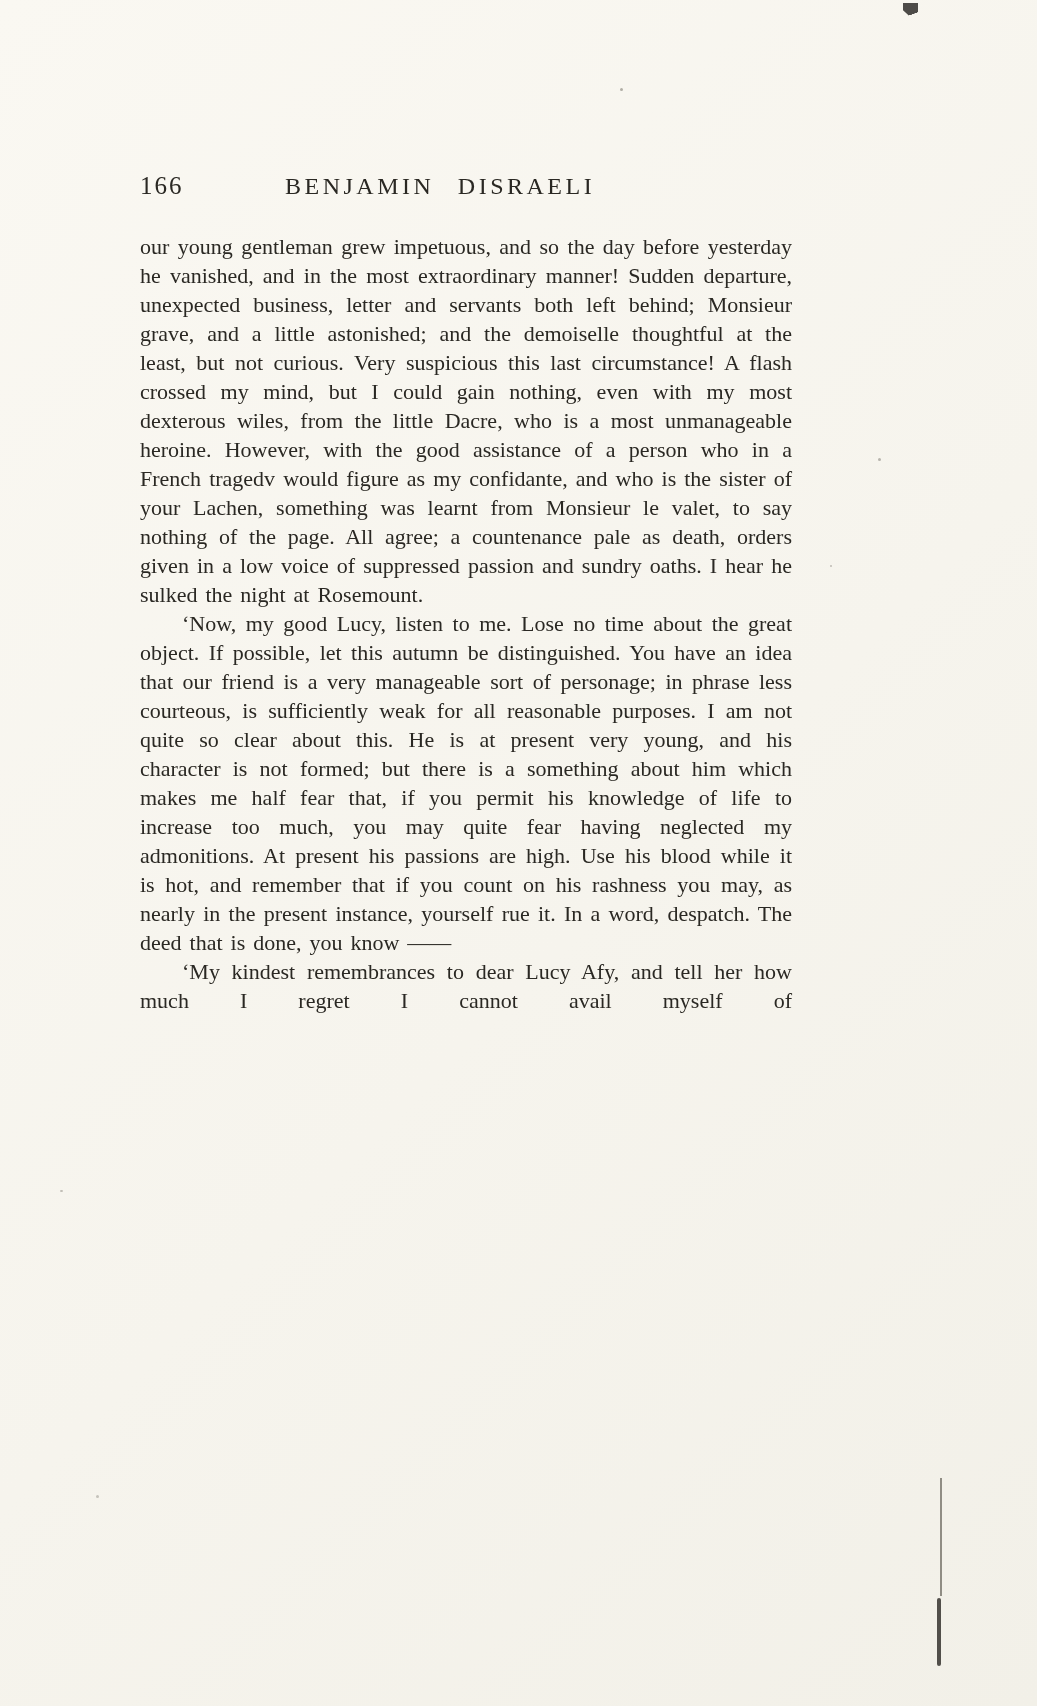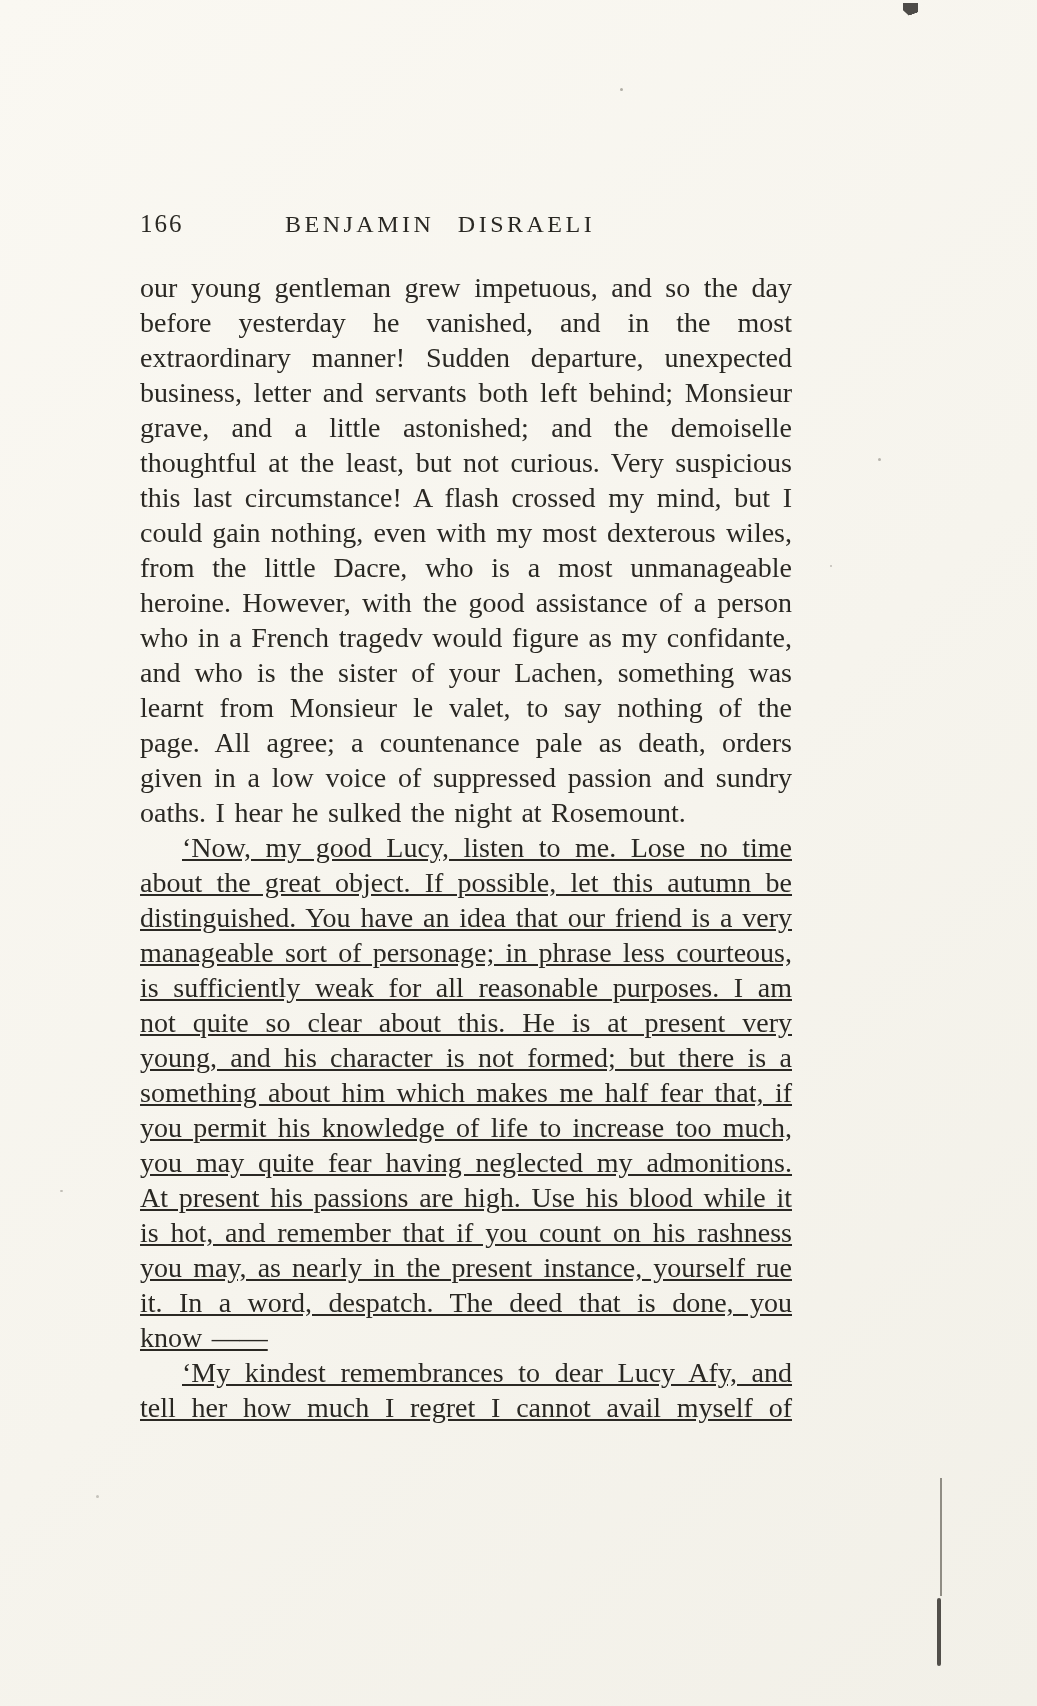--- a/index.html
+++ b/index.html
@@ -30,38 +30,37 @@
   .running-head {
     display: flex;
     align-items: baseline;
     margin-bottom: 32px;
   }
 
   .page-number {
     width: 145px;
     font-size: 25px;
     letter-spacing: 2px;
-    margin-top: 38px;
   }
 
   .head-title {
     font-size: 24px;
     letter-spacing: 3.5px;
     word-spacing: 14px;
   }
 
   .body-text {
-    font-size: 28px;
-    line-height: 35px;
+    font-size: 22px;
+    line-height: 29px;
     text-align: justify;
     word-spacing: 2.5px;
   }
 
   .body-text p { margin: 0; }
-  .body-text p.indent { text-indent: 42px; text-decoration: underline; }
+  .body-text p.indent { text-indent: 42px; }
   .body-text p.continues { text-align-last: justify; }
 
   
   .artifact { position: absolute; pointer-events: none; }
 
   .mark-top-right {
     top: 3px; left: 903px;
     width: 15px; height: 21px;
     background:
       linear-gradient(160deg, #3a3835 55%, transparent 56%);

